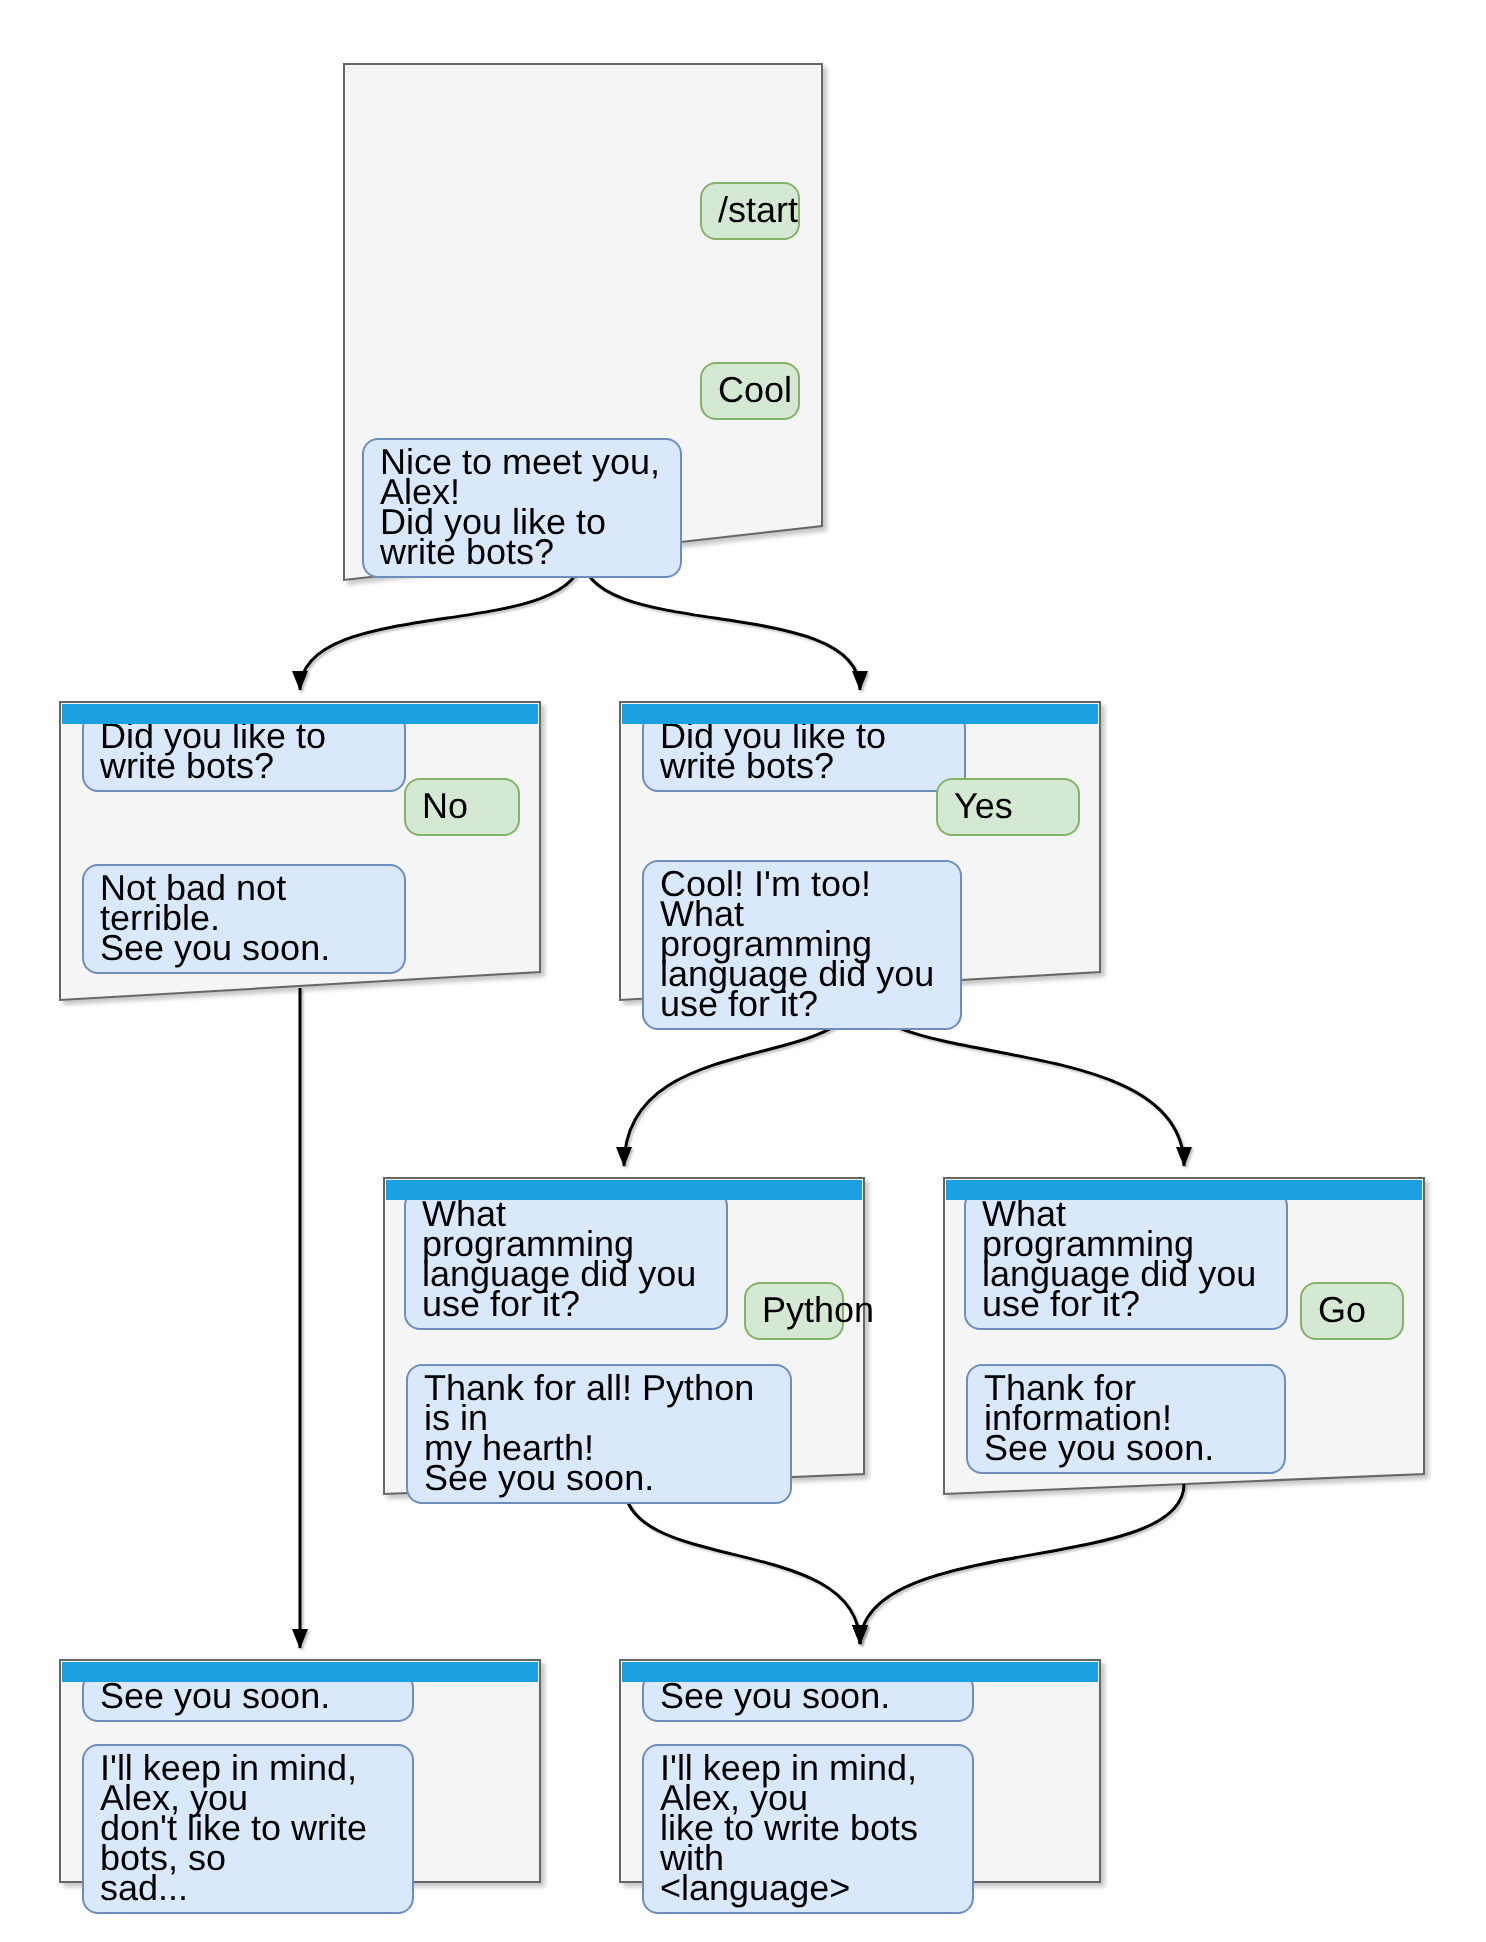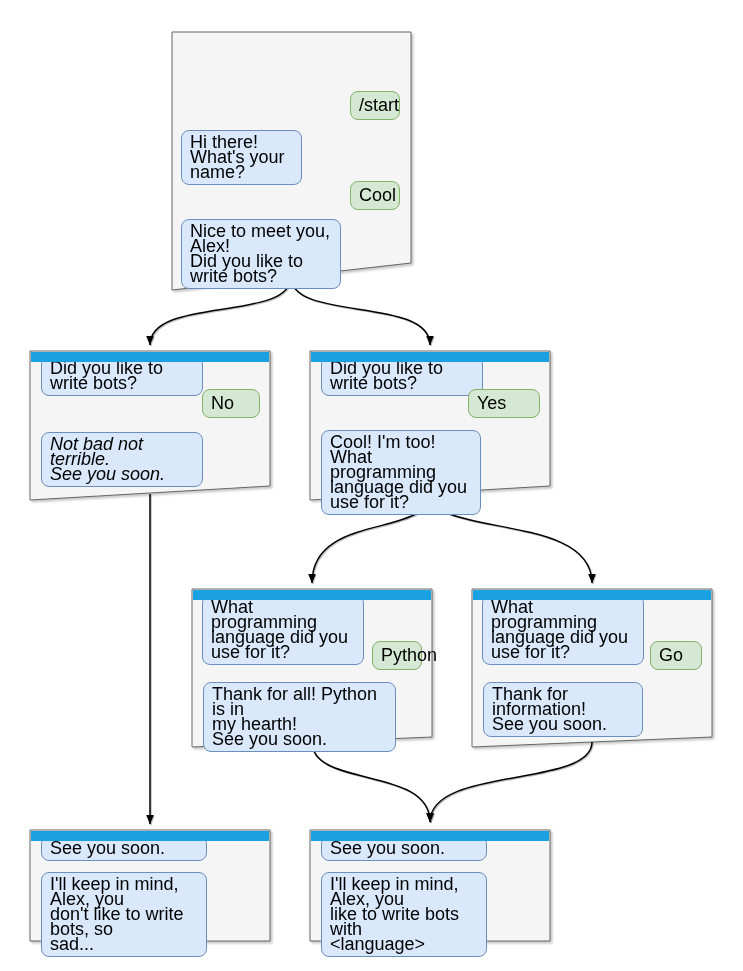--- a/index.html
+++ b/index.html
@@ -71,21 +71,21 @@
   #n4r { left:310px; top:830px; width:240px; height:111px; }
 
   
   #n1 .m0 { right:11px; top:59px;  width:50px;  }
   #n1 .m1 { left:9px;   top:98px;  width:121px; }
   #n1 .m2 { right:11px; top:149px; width:50px;  }
   #n1 .m3 { left:9px;   top:187px; width:160px; }
 
   #n2l .m0 { left:11px;  top:5px;  width:162px; }
   #n2l .m1 { right:10px; top:38px; width:58px;  }
-  #n2l .m2 { left:11px;  top:81px; width:162px;font-style:italic; }
+  #n2l .m2 { left:11px;  top:81px; width:162px; }
 
   #n2r .m0 { left:11px;  top:5px;  width:162px; }
   #n2r .m1 { right:10px; top:38px; width:72px;  }
   #n2r .m2 { left:11px;  top:79px; width:160px; }
 
   #n3l .m0 { left:10px;  top:6px;  width:162px; }
   #n3l .m1 { right:10px; top:52px; width:50px;  }
   #n3l .m2 { left:11px;  top:93px; width:193px; }
 
   #n3r .m0 { left:10px;  top:6px;  width:162px; }
@@ -122,22 +122,20 @@
     <path class="edge" d="M291,277 C291,322 430,296 430,345" marker-end="url(#arrow)"></path>
     <path class="edge" d="M150,494 L150,824" marker-end="url(#arrow)"></path>
     <path class="edge" d="M430,493 C430,538 312,512 312,583" marker-end="url(#arrow)"></path>
     <path class="edge" d="M430,493 C430,538 592,512 592,583" marker-end="url(#arrow)"></path>
     <path class="edge" d="M312,742 C312,788 430,766 430,822" marker-end="url(#arrow)"></path>
     <path class="edge" d="M592,742 C592,788 430,766 430,822" marker-end="url(#arrow)"></path>
   </svg>
 
   <div class="node" id="n1">
     <div class="bubble user m0">/start</div>
-    <div class="bubble bot  m1">Hi there!
-What's your name?</div>
     <div class="bubble user m2">Cool</div>
     <div class="bubble bot  m3">Nice to meet you, Alex!
 Did you like to write bots?</div>
   </div>
 
   <div class="node" id="n2l">
     <div class="bar"></div>
     <div class="bubble bot  m0">Did you like to write bots?</div>
     <div class="bubble user m1">No</div>
     <div class="bubble bot  m2">Not bad not terrible.

